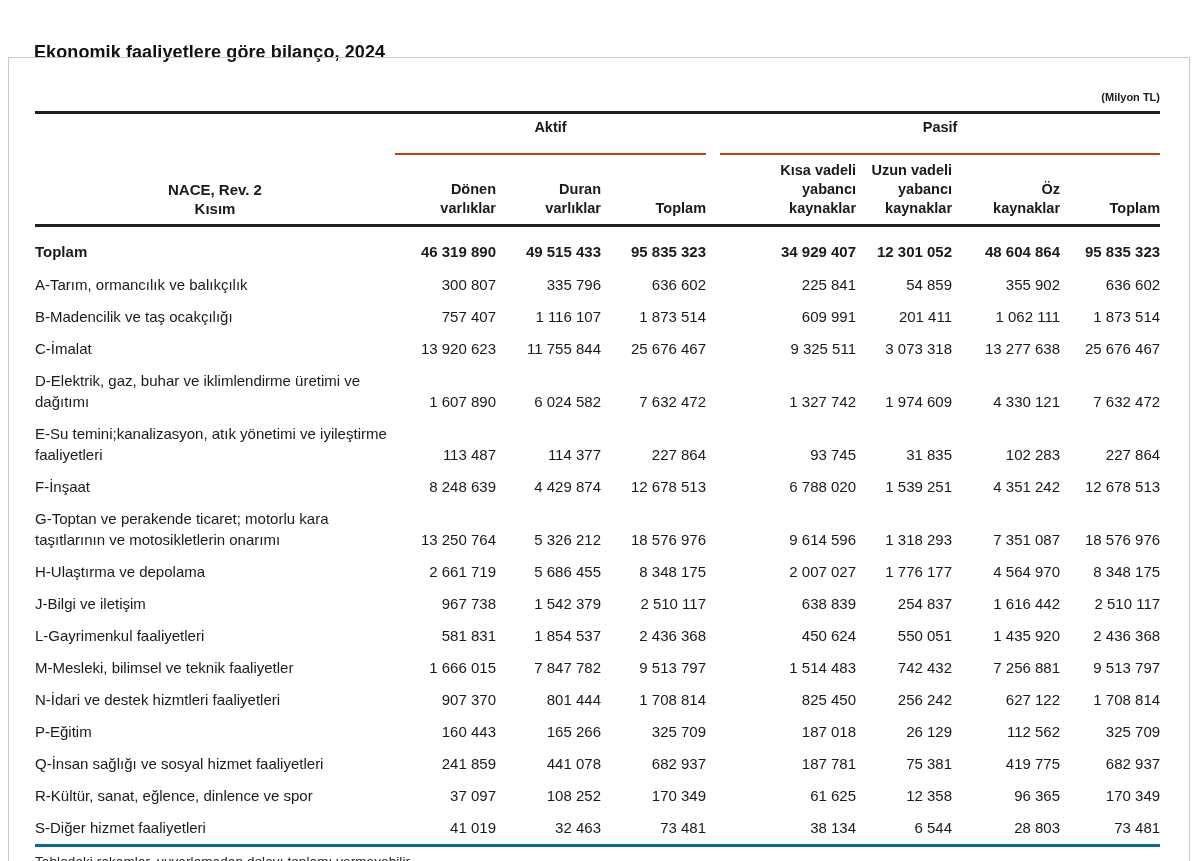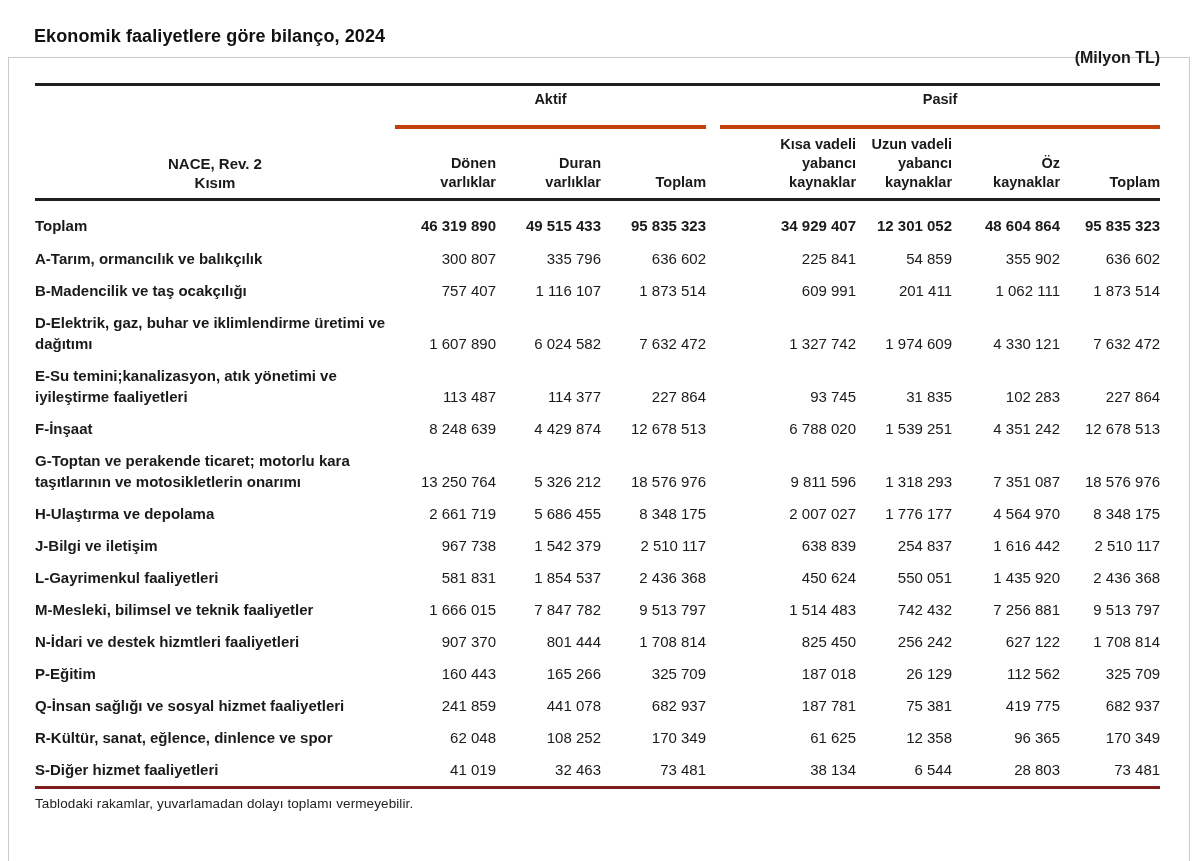--- a/index.html
+++ b/index.html
@@ -7,54 +7,54 @@
     width:1200px;height:861px;position:relative;overflow:hidden;
     font-family:"Liberation Sans",sans-serif;color:#1a1a1a;
     -webkit-font-smoothing:antialiased;
   }
   .frame{
     position:absolute;left:8px;top:57px;width:1182px;height:804px;
     border:1px solid #c9c9c9;border-bottom:none;box-sizing:border-box;
     pointer-events:none;
   }
   .title{
-    margin:26px 0 0 34px;font-size:18px;font-weight:bold;color:#111;
+    margin:42px 0 0 34px;font-size:18px;font-weight:bold;color:#111;
     letter-spacing:0.1px;
   }
   .content{position:relative;margin-left:35px;width:1125px;}
   .unit-note{
-    margin-top:3px;text-align:right;font-size:16px;font-weight:bold;
-    line-height:15px;padding-bottom:18px;
+    margin-top:27px;text-align:right;font-size:11px;font-weight:bold;
+    line-height:15px;padding-bottom:6px;
   }
   table{
     width:1125px;border-collapse:collapse;table-layout:fixed;
     border-top:3px solid #1f1f1f;
   }
   th,td{padding:0;margin:0;}
   thead th{font-weight:bold;font-size:14.5px;line-height:19px;}
   .group-row th{height:27px;vertical-align:middle;}
   .group{
-    text-align:center;border-bottom:4px solid #c2410c;
+    text-align:center;border-bottom:2px solid #c2410c;
     padding-bottom:12px;
   }
   .colhdr-row th{
     vertical-align:bottom;border-bottom:3px solid #1f1f1f;
     padding-bottom:6px;padding-top:6px;white-space:pre-line;
   }
   .rowhdr{text-align:center;font-size:15px;}
   .num-h{text-align:right;}
   tbody td{
     font-size:15px;line-height:21px;vertical-align:bottom;
     padding-top:5px;padding-bottom:6px;
   }
-  td.lbl{text-align:left;font-weight:bold;padding-right:6px;}
+  td.lbl{text-align:left;font-weight:normal;padding-right:6px;}
   td.num{text-align:right;white-space:nowrap;font-weight:normal;}
   tr.bold-row td{font-weight:bold;padding-top:14px;padding-bottom:7px;}
   tr.gap-row td{padding-top:14px;}
-  tbody tr:last-child td{border-bottom:3px solid #7f1d1d;margin-left:16px;}
+  tbody tr:last-child td{border-bottom:3px solid #0369a1;margin-left:16px;}
   .footnote{
     font-size:13.5px;color:#222;padding-top:7px;letter-spacing:0.1px;
   }
 </style>
 </head>
 <body>
 
 <div class="frame"></div>
 
 <h1 class="title">Ekonomik faaliyetlere göre bilanço, 2024</h1>
@@ -129,20 +129,31 @@
           <td class="num">757 407</td>
           <td class="num">1 116 107</td>
           <td class="num">1 873 514</td>
           <td></td>
           <td class="num">609 991</td>
           <td class="num">201 411</td>
           <td class="num">1 062 111</td>
           <td class="num">1 873 514</td>
         </tr>
         <tr>
+          <td class="lbl">C-İmalat</td>
+          <td class="num">13 920 623</td>
+          <td class="num">11 755 844</td>
+          <td class="num">25 676 467</td>
+          <td></td>
+          <td class="num">9 325 511</td>
+          <td class="num">3 073 318</td>
+          <td class="num">13 277 638</td>
+          <td class="num">25 676 467</td>
+        </tr>
+        <tr>
           <td class="lbl">D-Elektrik, gaz, buhar ve iklimlendirme üretimi ve dağıtımı</td>
           <td class="num">1 607 890</td>
           <td class="num">6 024 582</td>
           <td class="num">7 632 472</td>
           <td></td>
           <td class="num">1 327 742</td>
           <td class="num">1 974 609</td>
           <td class="num">4 330 121</td>
           <td class="num">7 632 472</td>
         </tr>
@@ -167,21 +178,21 @@
           <td class="num">1 539 251</td>
           <td class="num">4 351 242</td>
           <td class="num">12 678 513</td>
         </tr>
         <tr>
           <td class="lbl">G-Toptan ve perakende ticaret; motorlu kara taşıtlarının ve motosikletlerin onarımı</td>
           <td class="num">13 250 764</td>
           <td class="num">5 326 212</td>
           <td class="num">18 576 976</td>
           <td></td>
-          <td class="num">9 811 596</td>
+          <td class="num">9 614 596</td>
           <td class="num">1 318 293</td>
           <td class="num">7 351 087</td>
           <td class="num">18 576 976</td>
         </tr>
         <tr>
           <td class="lbl">H-Ulaştırma ve depolama</td>
           <td class="num">2 661 719</td>
           <td class="num">5 686 455</td>
           <td class="num">8 348 175</td>
           <td></td>
@@ -251,21 +262,21 @@
           <td class="num">441 078</td>
           <td class="num">682 937</td>
           <td></td>
           <td class="num">187 781</td>
           <td class="num">75 381</td>
           <td class="num">419 775</td>
           <td class="num">682 937</td>
         </tr>
         <tr>
           <td class="lbl">R-Kültür, sanat, eğlence, dinlence ve spor</td>
-          <td class="num">62 048</td>
+          <td class="num">37 097</td>
           <td class="num">108 252</td>
           <td class="num">170 349</td>
           <td></td>
           <td class="num">61 625</td>
           <td class="num">12 358</td>
           <td class="num">96 365</td>
           <td class="num">170 349</td>
         </tr>
         <tr>
           <td class="lbl">S-Diğer hizmet faaliyetleri</td>

